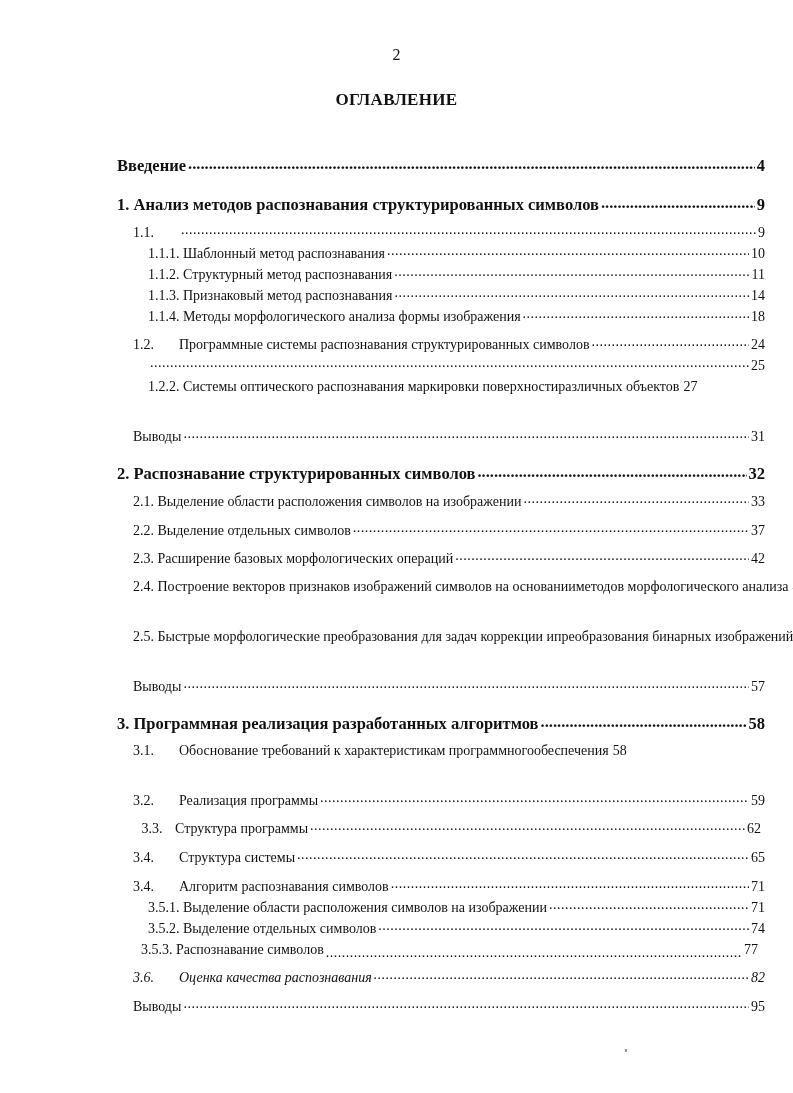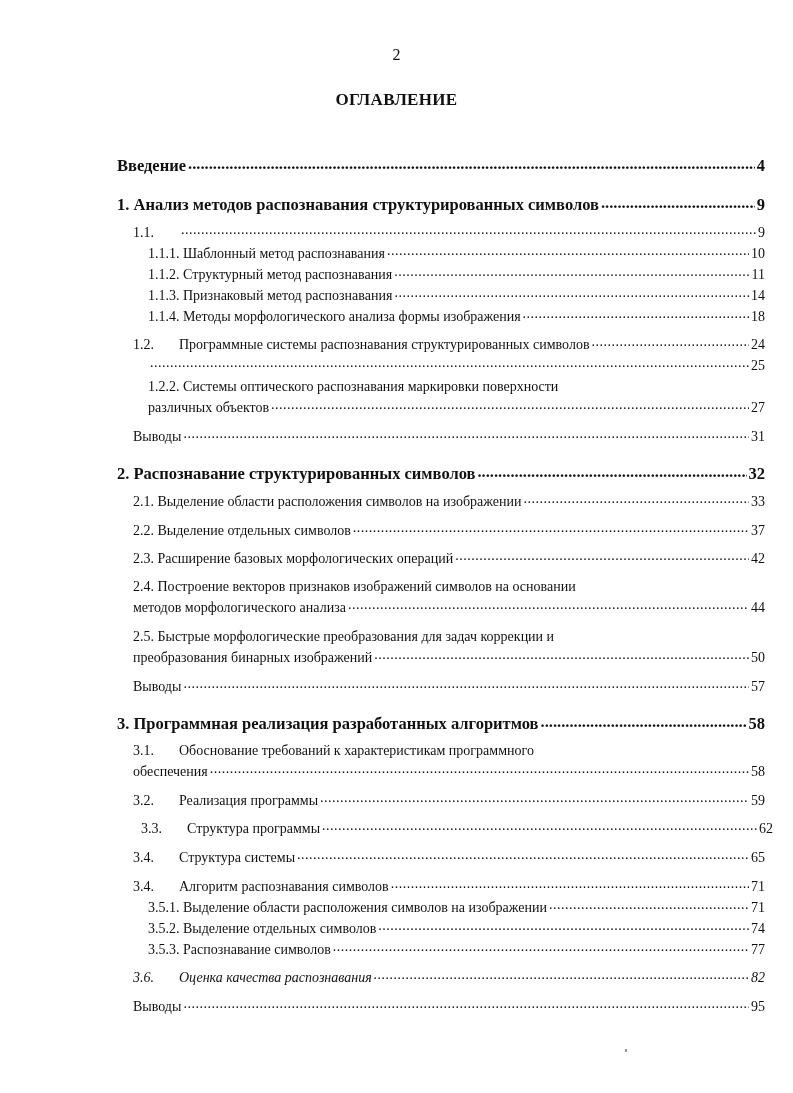--- a/index.html
+++ b/index.html
@@ -75,21 +75,21 @@
       letter-spacing: 0.5px;
       white-space: nowrap;
     }
     .entry.bold .dots::before {
       letter-spacing: 0px;
     }
     .entry .page {
       flex: 0 0 auto;
     }
     .entry.two-line {
-      flex-direction: column;
+      flex-direction: row;
       align-items: stretch;
       white-space: normal;
     }
     .entry.two-line .first-line {
       white-space: nowrap;
     }
     .entry.two-line .second-line {
       display: flex;
       align-items: baseline;
       white-space: nowrap;
@@ -243,21 +243,21 @@
     </div>
   </div>
 
   <div class="entry" style="top:790px; left:16px; width:632px;">
     <span class="num wide">3.2.</span>
     <span class="label">Реализация программы</span>
     <span class="dots"></span>
     <span class="page">59</span>
   </div>
 
-  <div class="entry" style="top:818px; left:24px; width:632px;">
+  <div class="entry" style="top:818px; left:12px; width:632px;text-align:center;">
     <span class="num wide">3.3.</span>
     <span class="label">Структура программы</span>
     <span class="dots"></span>
     <span class="page">62</span>
   </div>
 
   <div class="entry" style="top:847px; left:16px; width:632px;">
     <span class="num wide">3.4.</span>
     <span class="label">Структура системы</span>
     <span class="dots"></span>
@@ -276,21 +276,21 @@
     <span class="dots"></span>
     <span class="page">71</span>
   </div>
 
   <div class="entry" style="top:918px; left:31px; width:617px;">
     <span class="label">3.5.2. Выделение отдельных символов</span>
     <span class="dots"></span>
     <span class="page">74</span>
   </div>
 
-  <div class="entry" style="top:939px; left:31px; width:617px;">
+  <div class="entry" style="top:939px; left:24px; width:617px;align-items:flex-end;">
     <span class="label">3.5.3. Распознавание символов</span>
     <span class="dots"></span>
     <span class="page">77</span>
   </div>
 
   <div class="entry" style="top:967px; left:16px; width:632px;font-style:italic;">
     <span class="num wide">3.6.</span>
     <span class="label">Оценка качества распознавания</span>
     <span class="dots"></span>
     <span class="page">82</span>

